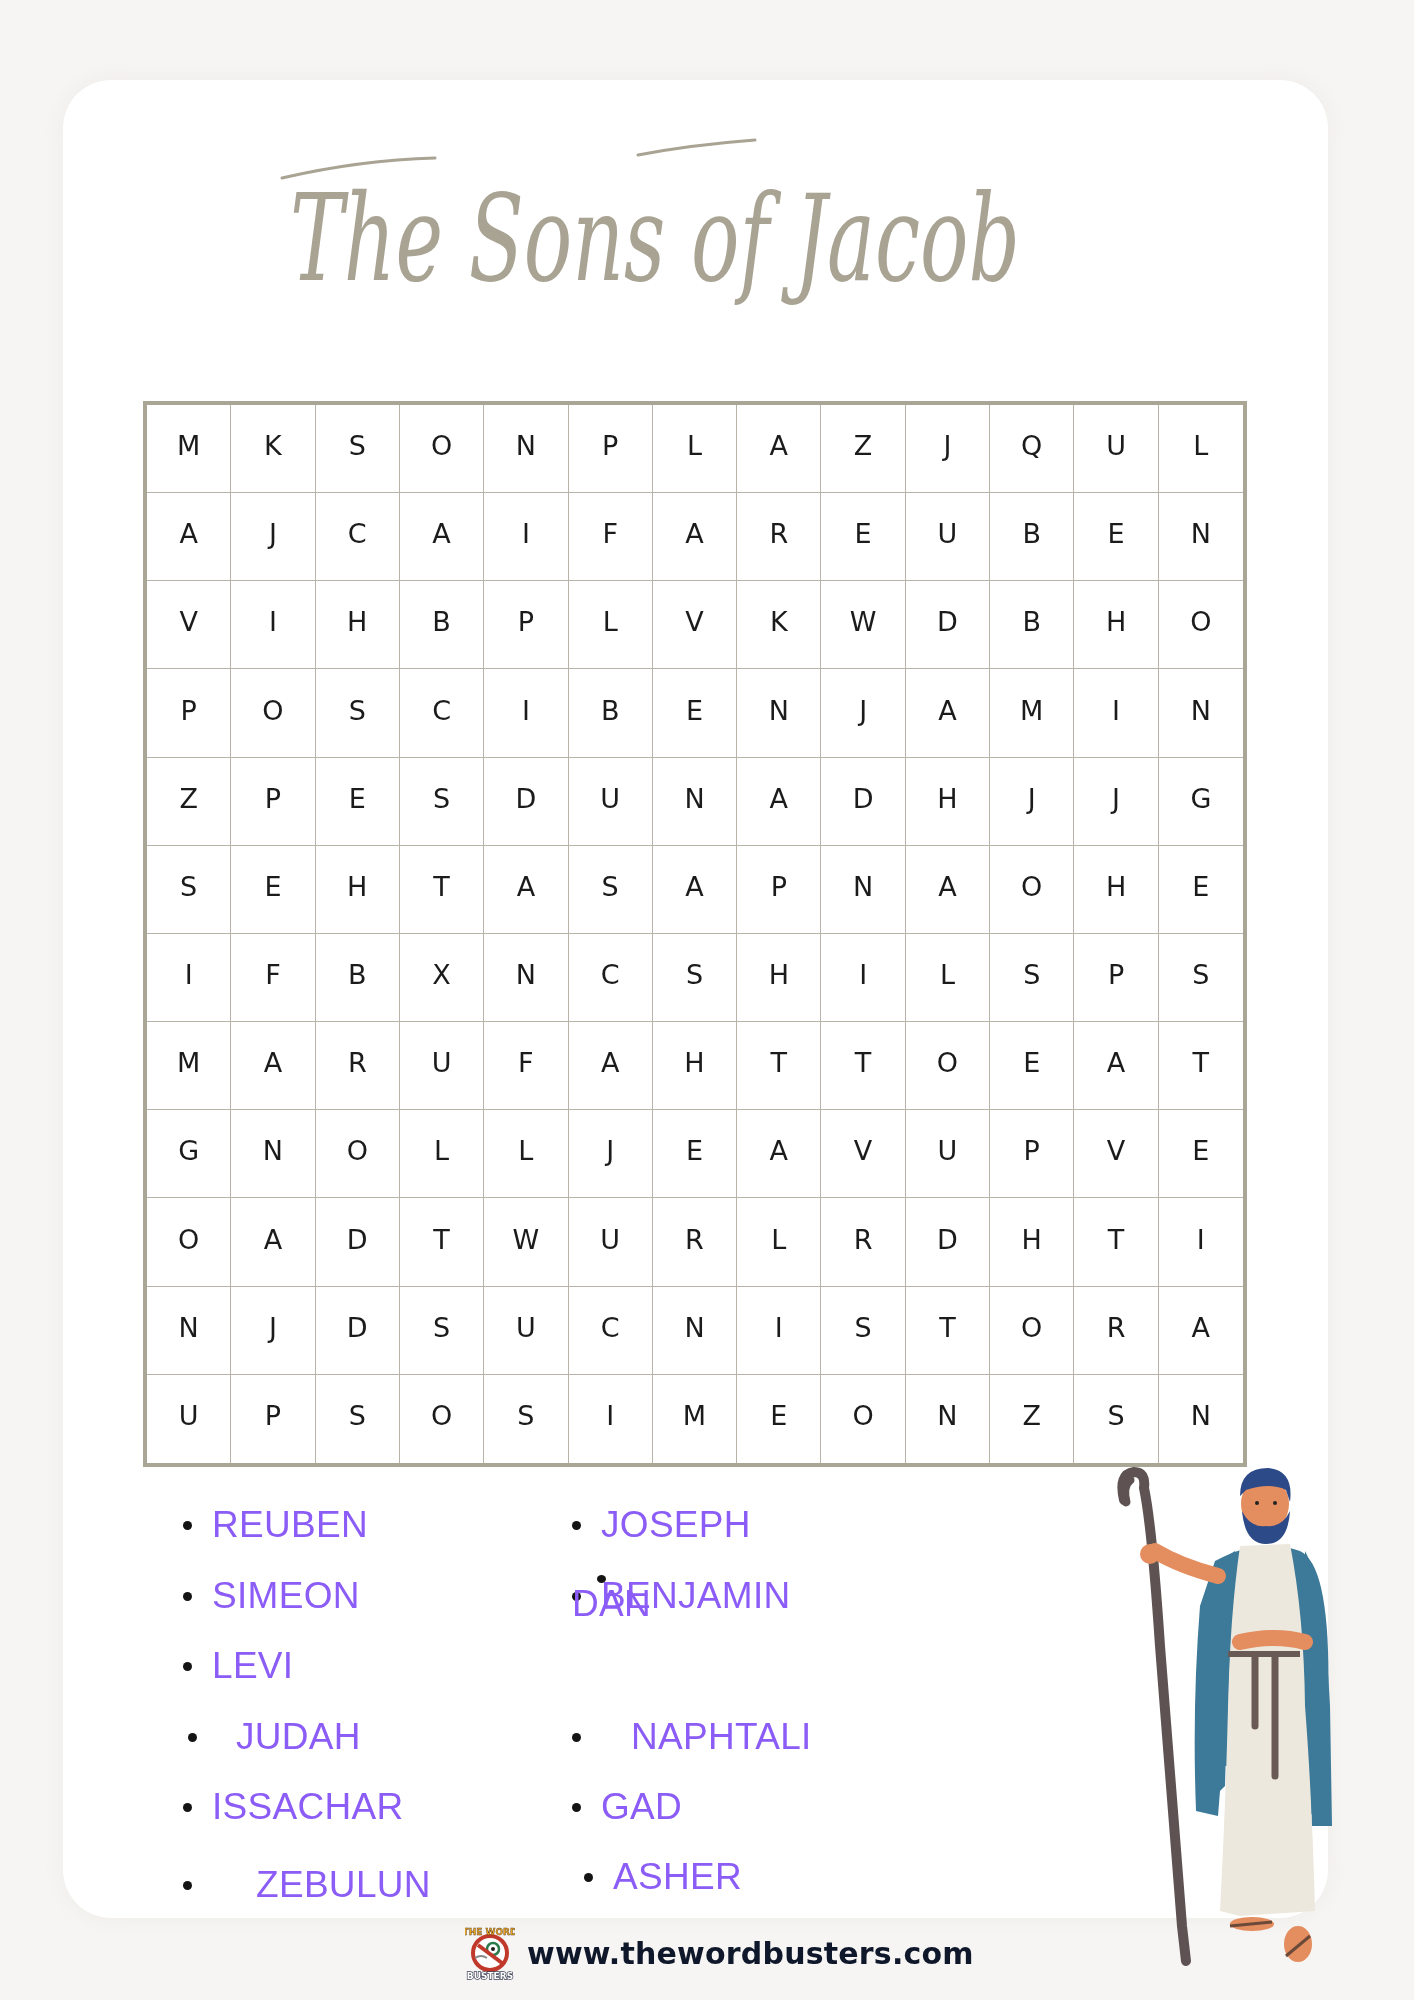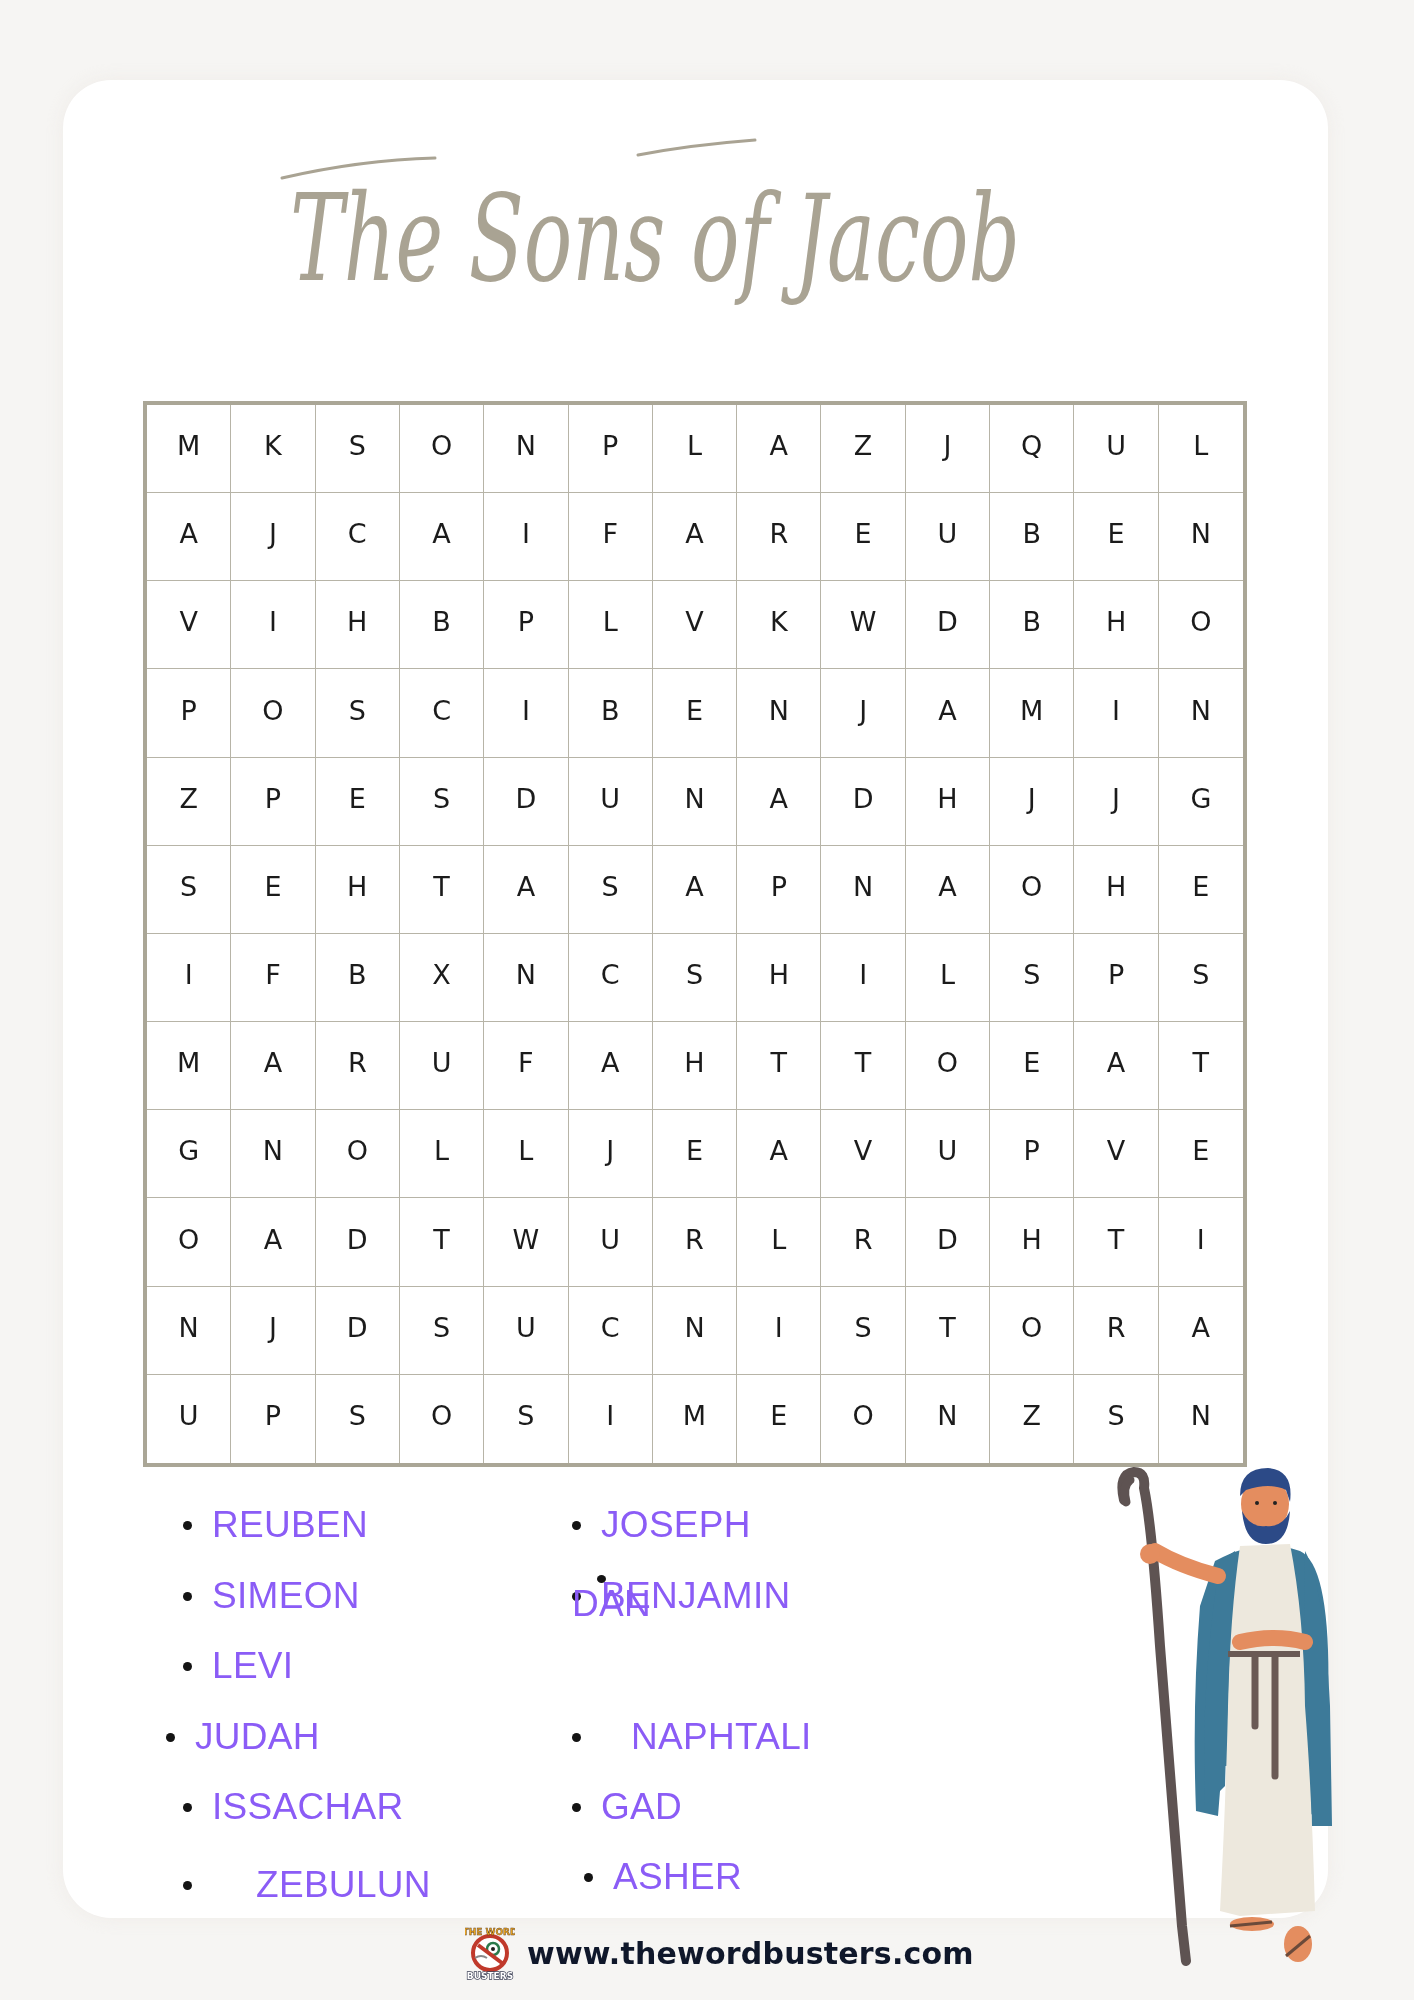--- a/index.html
+++ b/index.html
@@ -198,21 +198,21 @@
       <span>REUBEN</span>
     </div>
     <div class="word" style="left: 183px; top: 1571px;">
       <span class="bullet"></span>
       <span>SIMEON</span>
     </div>
     <div class="word" style="left: 183px; top: 1641px;">
       <span class="bullet"></span>
       <span>LEVI</span>
     </div>
-    <div class="word" style="left: 166px; top: 1712px;">
+    <div class="word" style="left: 188px; top: 1712px; gap: 19px;">
       <span class="bullet"></span>
       <span>JUDAH</span>
     </div>
     <div class="word" style="left: 183px; top: 1782px; justify-content: flex-end;">
       <span class="bullet"></span>
       <span>ISSACHAR</span>
     </div>
     <div class="word" style="left: 183px; top: 1860px; gap: 44px;">
       <span class="bullet"></span>
       <span>ZEBULUN</span>

